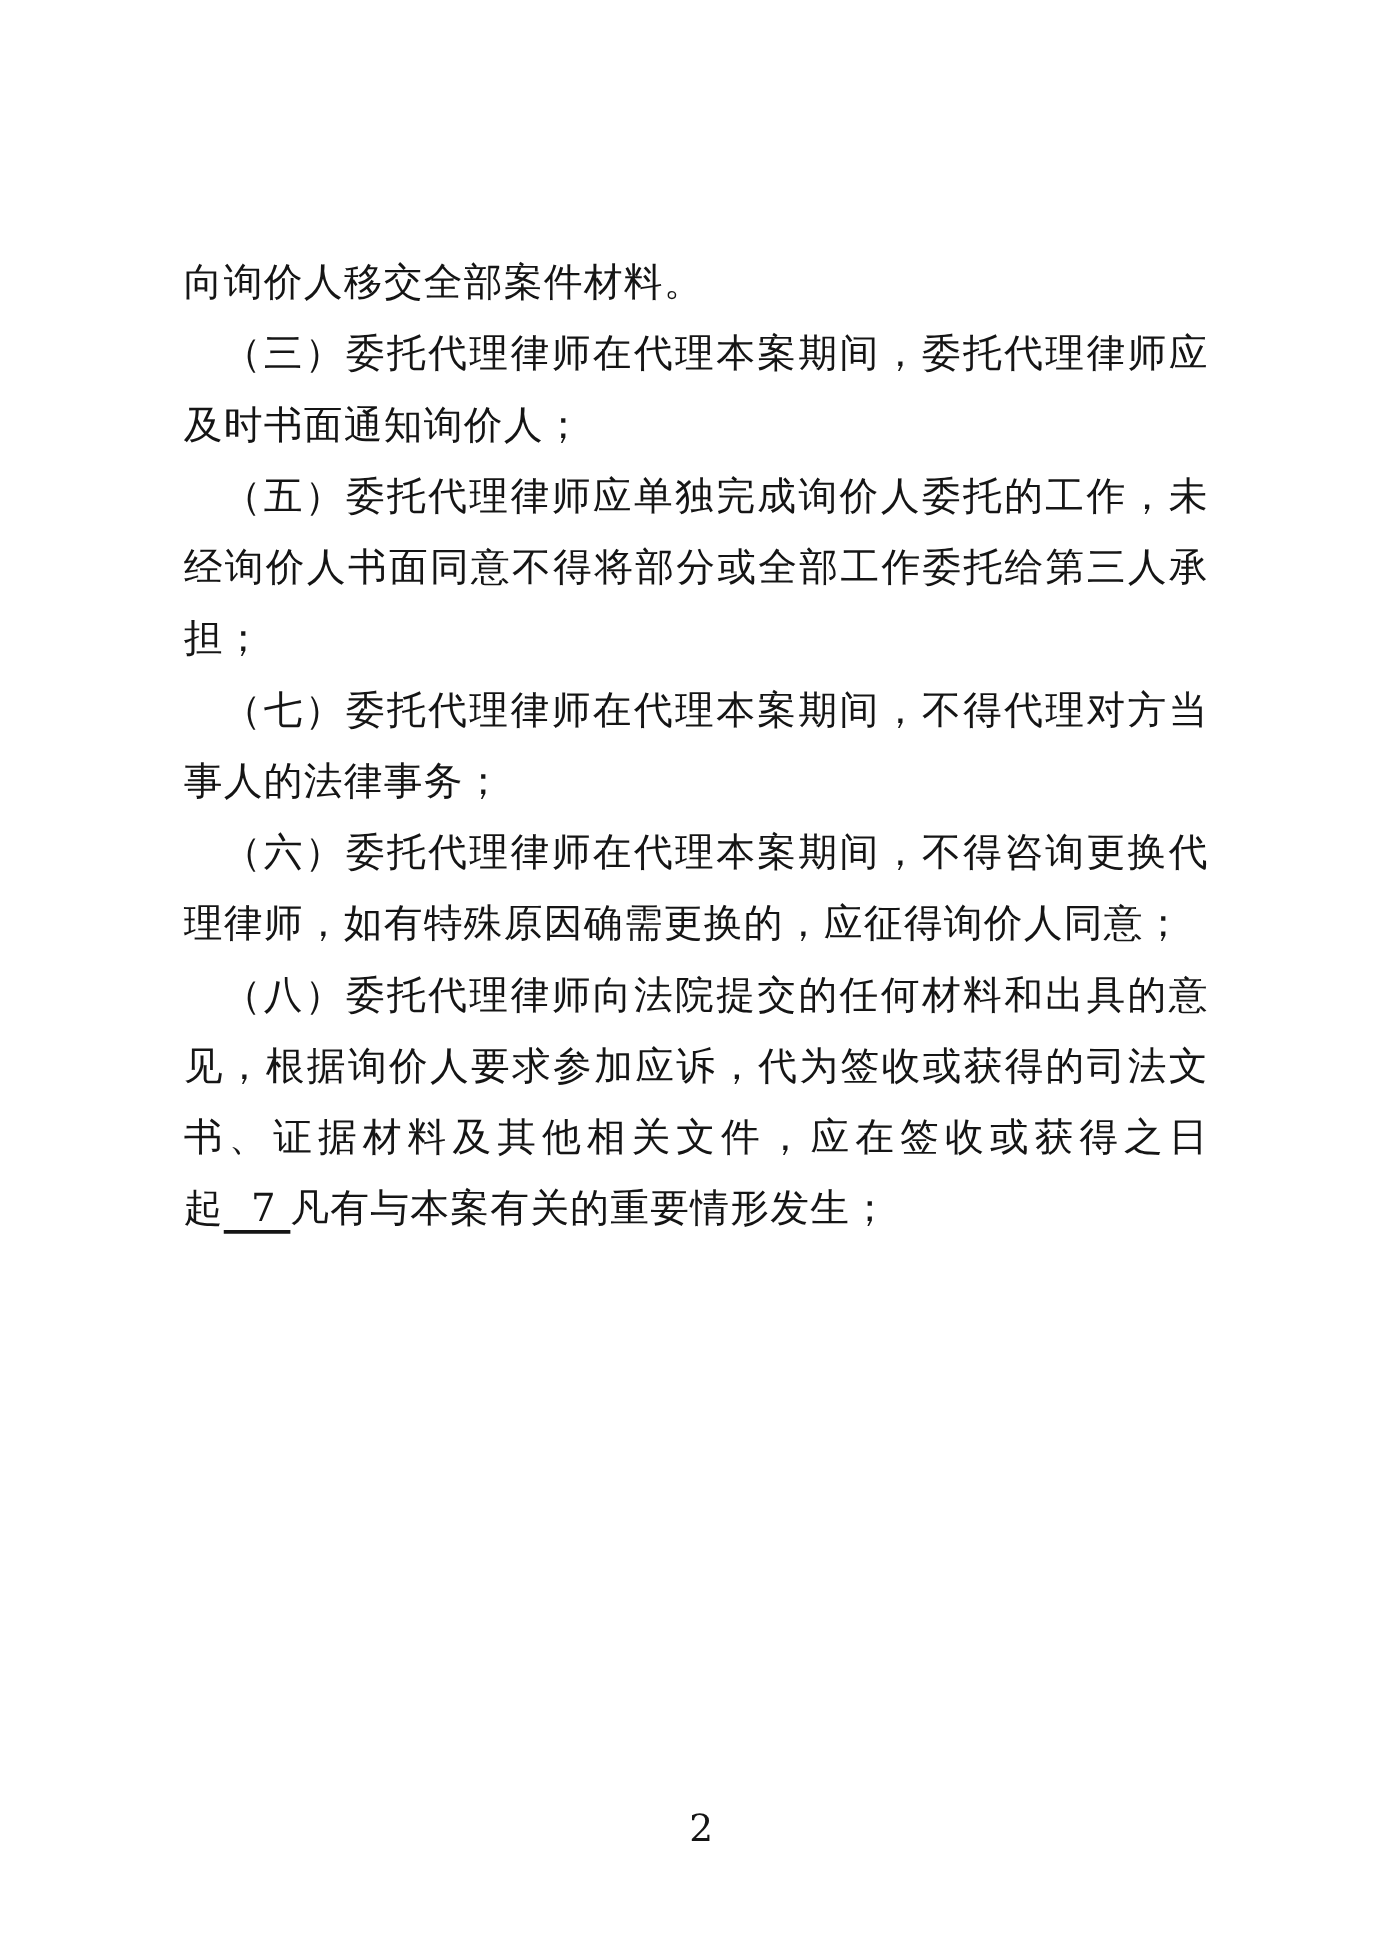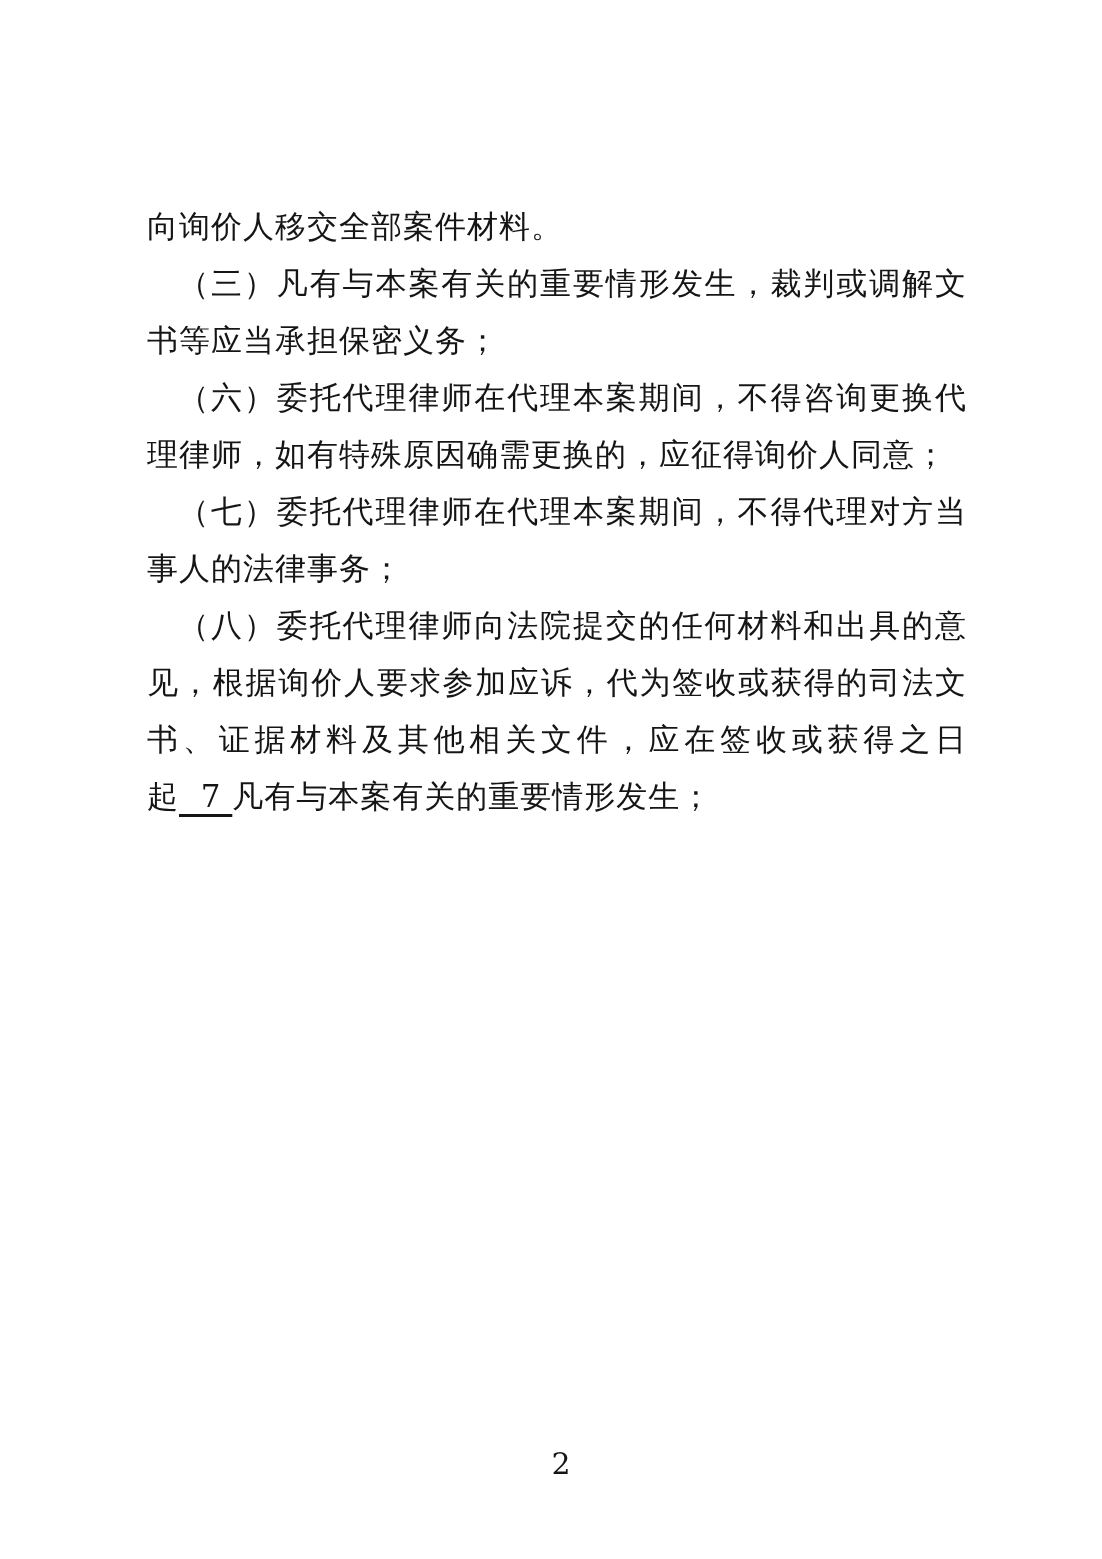--- a/index.html
+++ b/index.html
@@ -49,19 +49,20 @@
     line-height: 34px;
     color: #151515;
   }
 </style>
 </head>
 <body>
 
 <div class="page">
   <div class="content">
       <p class="para"><span class="">向询价人移交全部案件材料。</span></p>
-      <p class="para indent"><span class="">（三）凡有与本案有关的重要情形发生，裁判或调解文书等应当承担保密义务；</span></p>
+      <p class="para indent"><span class="">（三）委托代理律师在代理本案期间，委托代理律师应及时书面通知询价人；</span></p>
+      <p class="para indent"><span class="">（五）委托代理律师应单独完成询价人委托的工作，未经询价人书面同意不得将部分或全部工作委托给第三人承担；</span></p>
+      <p class="para indent"><span class="">（七）委托代理律师在代理本案期间，不得代理对方当事人的法律事务；</span></p>
       <p class="para indent"><span class="">（六）委托代理律师在代理本案期间，不得咨询更换代理律师，如有特殊原因确需更换的，应征得询价人同意；</span></p>
-      <p class="para indent"><span class="">（七）委托代理律师在代理本案期间，不得代理对方当事人的法律事务；</span></p>
       <p class="para indent"><span class="">（八）委托代理律师向法院提交的任何材料和出具的意见，根据询价人要求参加应诉，代为签收或获得的司法文书、证据材料及其他相关文件，应在签收或获得之日起</span><span class="u">&nbsp;&nbsp;7&nbsp;</span><span class="">凡有与本案有关的重要情形发生；</span></p>
     </div>
   <div class="footer">2</div>
 </div>
 
 </body></html>

